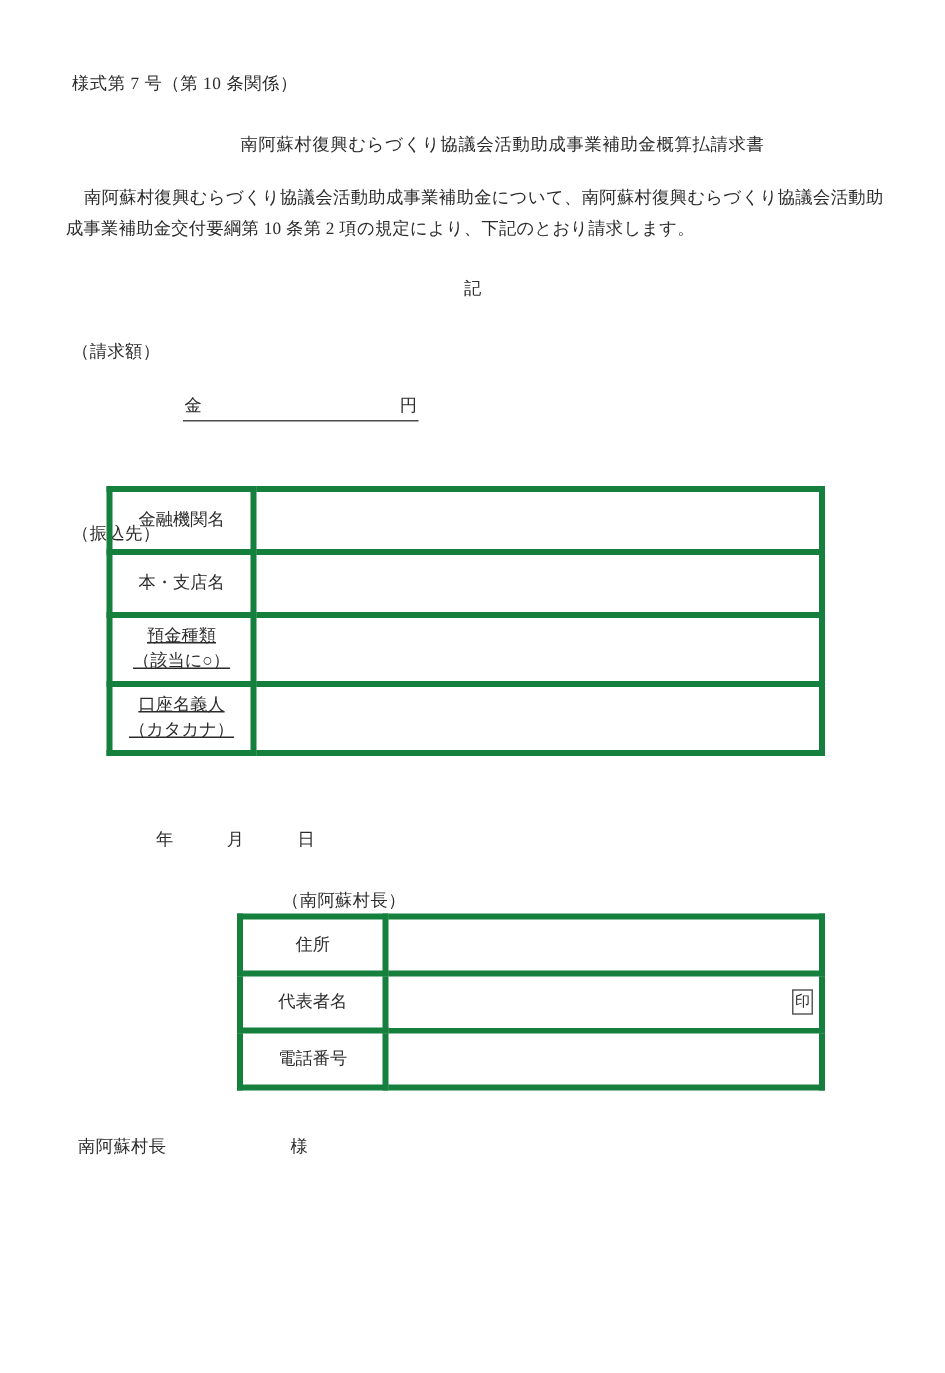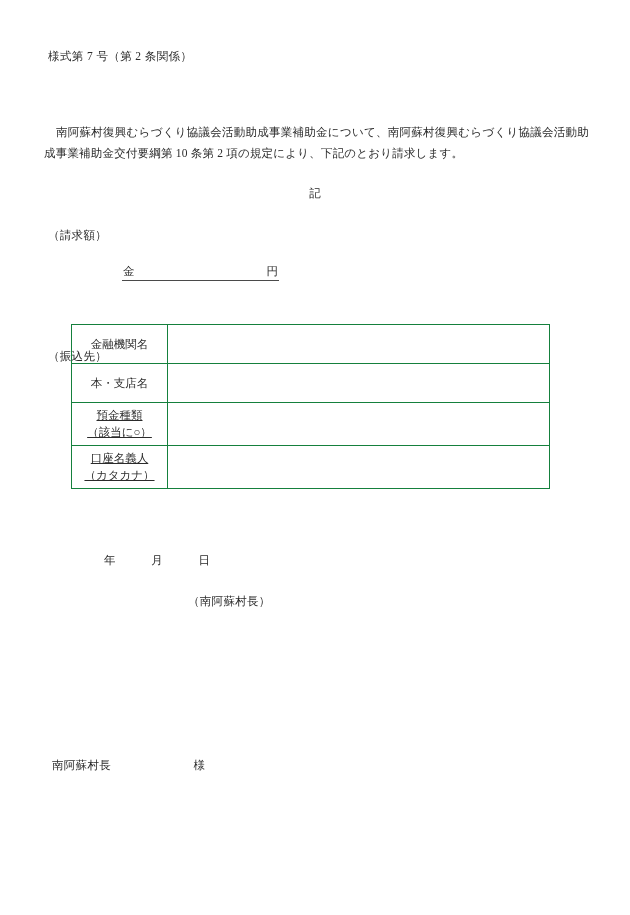--- a/index.html
+++ b/index.html
@@ -94,21 +94,21 @@
   .amount-line .yen-post { padding-right: 1px; }
 
   
   table.form-table {
     position: absolute;
     border-collapse: collapse;
     font-size: 11.5px;
     table-layout: fixed;
   }
   table.form-table td {
-    border: 1px solid #15803d;
+    border: 4px solid #15803d;
     padding: 0;
     vertical-align: middle;
   }
   td.lbl {
     text-align: center;
     line-height: 1.45;
     padding: 2px 4px;
     white-space: nowrap;
   }
   td.fill { background: #ffffff; }
@@ -168,22 +168,23 @@
     font-size: 11.5px;
     white-space: pre;
     letter-spacing: 0.3px;
   }
 </style>
 </head>
 <body>
 
 <div class="page">
 
-  <div class="form-no">様式第 7 号（第 2 条関係）</div>
-
+  <div class="form-no">様式第 7 号（第 10 条関係）</div>
+
+  <div class="doc-title">南阿蘇村復興むらづくり協議会活動助成事業補助金概算払請求書</div>
 
   <div class="body-para">南阿蘇村復興むらづくり協議会活動助成事業補助金について、南阿蘇村復興むらづくり協議会活動助成事業補助金交付要綱第 10 条第 2 項の規定により、下記のとおり請求します。</div>
 
   <div class="ki-mark">記</div>
 
   <div class="sec-label sec-claim">（請求額）</div>
 
   <div class="amount-line">
     <span class="yen-pre">金</span>
     <span class="yen-post">円</span>
@@ -219,16 +220,38 @@
         </td>
         <td class="fill"></td>
       </tr>
     </tbody>
   </table>
 
   <div class="date-line">年　　　月　　　日</div>
 
   <div class="sec-label sec-payee">（南阿蘇村長）</div>
 
+  <table class="form-table" id="payee-table">
+    <colgroup>
+      <col class="c-label">
+      <col>
+    </colgroup>
+    <tbody>
+      <tr>
+        <td class="lbl">住所</td>
+        <td class="fill"></td>
+      </tr>
+      <tr>
+        <td class="lbl">代表者名</td>
+        <td class="fill name-cell">
+          <span class="seal-box">印</span>
+        </td>
+      </tr>
+      <tr>
+        <td class="lbl">電話番号</td>
+        <td class="fill"></td>
+      </tr>
+    </tbody>
+  </table>
 
   <div class="footer-line">南阿蘇村長　　　　　　　様</div>
 
 </div>
 
 </body></html>

